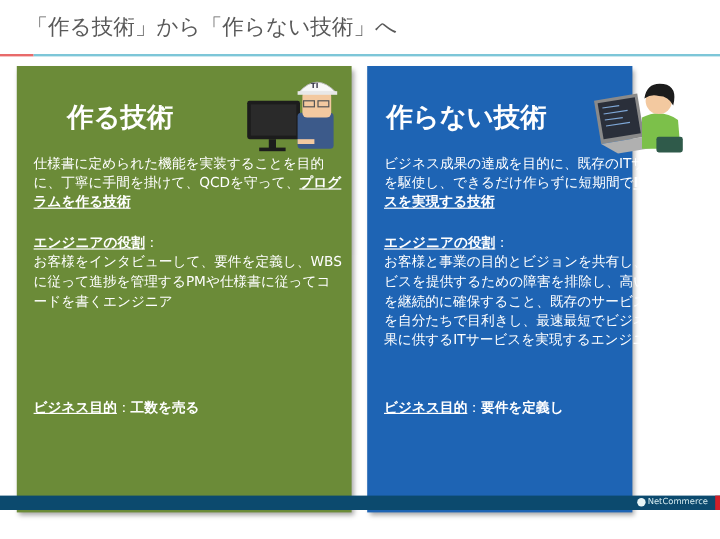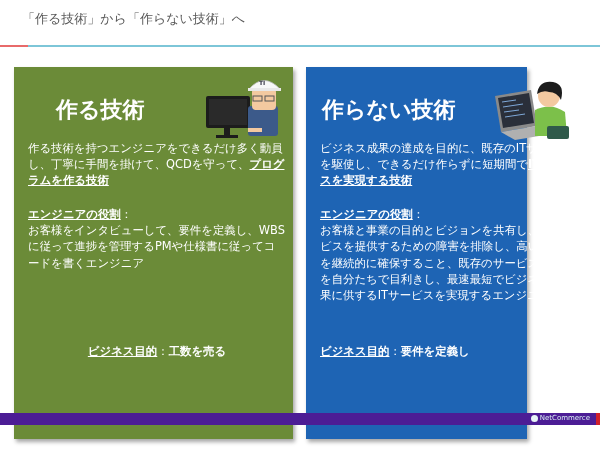--- a/index.html
+++ b/index.html
@@ -1,52 +1,51 @@
 <!DOCTYPE html>
 <html><head>
 <meta charset="utf-8">
 <style>
   * { box-sizing: border-box; margin: 0; padding: 0; }
   html, body { width: 600px; height: 449px; background: #ffffff; overflow: hidden; }
   body { position: relative; font-family: "DejaVu Sans", "Liberation Sans", sans-serif; }
 
   .title {
     position: absolute; left: 22px; top: 10px;
-    font-size: 13px; color: #595959; letter-spacing: 0px; white-space: nowrap;
+    font-size: 18px; color: #595959; letter-spacing: 0px; white-space: nowrap;
   }
   .rule { position: absolute; top: 45px; height: 2px; }
   .rule-red { left: 0; width: 28px; background: #e86a6a; }
   .rule-blue { left: 28px; width: 572px; background: #7dc6d8; }
 
   .panel {
     position: absolute; top: 55px; height: 372px;
     box-shadow: 2px 3px 4px rgba(0,0,0,0.35);
     color: #ffffff;
-    margin-top: 12px;
   }
   .panel-green { left: 14px; width: 279px; background: #6b8b38; }
   .panel-blue { left: 306px; width: 221px; background: #1e64b4; }
 
   .panel-heading {
     position: absolute; top: 28px; font-size: 22px; font-weight: bold; white-space: nowrap;
   }
   .panel-green .panel-heading { left: 42px; }
   .panel-blue .panel-heading { left: 16px; }
 
   .illus { position: absolute; top: 7px; width: 80px; height: 68px; }
   .panel-green .illus { left: 190px; }
   .panel-blue .illus { left: 185px; }
 
   .block { position: absolute; left: 14px; width: 258px; font-size: 11.4px; line-height: 16.2px; }
   .block p { margin: 0; }
   .u { text-decoration: underline; font-weight: bold; }
   .b { font-weight: bold; }
 
   .footer {
-    position: absolute; left: 0; top: 413px; width: 600px; height: 12px; background: #4c1d95;
+    position: absolute; left: 0; top: 413px; width: 600px; height: 12px; background: #0c4a6e;
   }
   .footer-accent { position: absolute; right: 0; top: 0; width: 4px; height: 12px; background: #d0202a; }
   .footer-logo {
     position: absolute; right: 10px; top: 1px; font-size: 7px; color: #d8eef2; white-space: nowrap;
     display: flex; align-items: center; gap: 2px;
   }
   .logo-mark { width: 7px; height: 7px; border-radius: 50%; background: #e8f5f7; display: inline-block; }
 </style>
 </head>
 <body>
@@ -66,29 +65,29 @@
     <rect x="48" y="14" width="24" height="22" rx="4" fill="#f3c9a0"></rect>
     <rect x="49" y="22" width="9" height="5" fill="none" stroke="#555" stroke-width="1"></rect>
     <rect x="61" y="22" width="9" height="5" fill="none" stroke="#555" stroke-width="1"></rect>
     <path d="M45 15 Q60 -2 76 15 Z" fill="#f7f7f7" stroke="#bbb" stroke-width="0.8"></path>
     <rect x="44" y="14" width="33" height="3" fill="#e8e8e8"></rect>
     <text x="55" y="11" font-size="6" font-weight="bold" fill="#334" font-family="DejaVu Sans, sans-serif">TI</text>
     <rect x="44" y="54" width="14" height="4" fill="#f3c9a0"></rect>
   </svg>
 
   <div class="block" style="top:73px;">
-    <p><span>作る技術を持つエンジニアをできるだけ多く動員し、丁寧に手間を掛けて、QCDを守って、</span><span class="u">プログラムを作る技術</span></p>
+    <p><span>仕様書に定められた機能を実装することを目的に、丁寧に手間を掛けて、QCDを守って、</span><span class="u">プログラムを作る技術</span></p>
   </div>
 
   <div class="block" style="top:139px;">
     <p><span class="u">エンジニアの役割</span><span>：</span></p>
     <p>お客様をインタビューして、要件を定義し、WBSに従って進捗を管理するPMや仕様書に従ってコードを書くエンジニア</p>
   </div>
 
-  <div class="block" style="top:276px;text-align:center;">
+  <div class="block" style="top:276px;">
     <p><span class="u">ビジネス目的</span><span>：</span><span class="b">工数を売る</span></p>
   </div>
 </div>
 
 <div class="panel panel-blue">
   <div class="panel-heading">作らない技術</div>
   <svg class="illus" viewBox="0 0 80 68">
     <polygon points="4,22 40,16 46,52 10,58" fill="#8a8a8a"></polygon>
     <polygon points="7,24 38,19 43,49 12,54" fill="#2a2f3a"></polygon>
     <g stroke="#7fa8d8" stroke-width="1">

